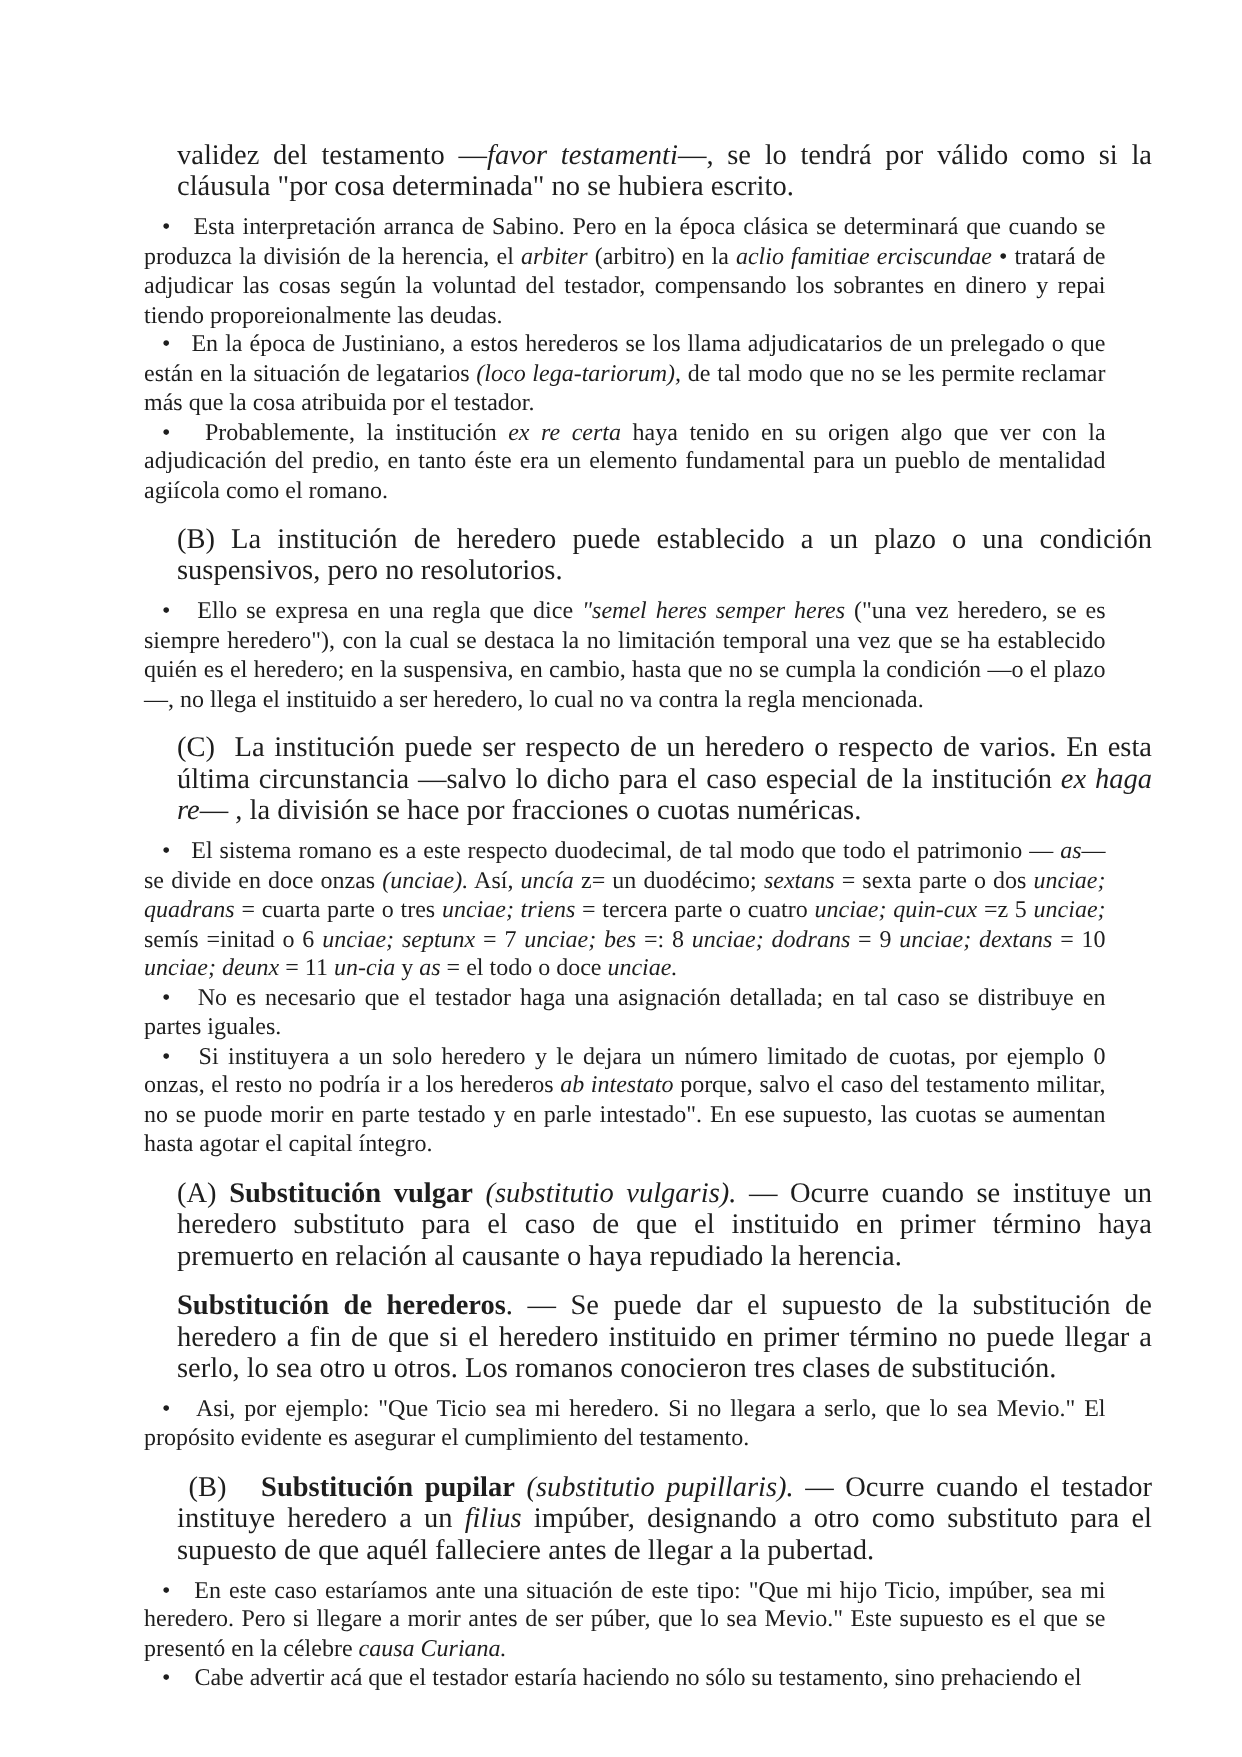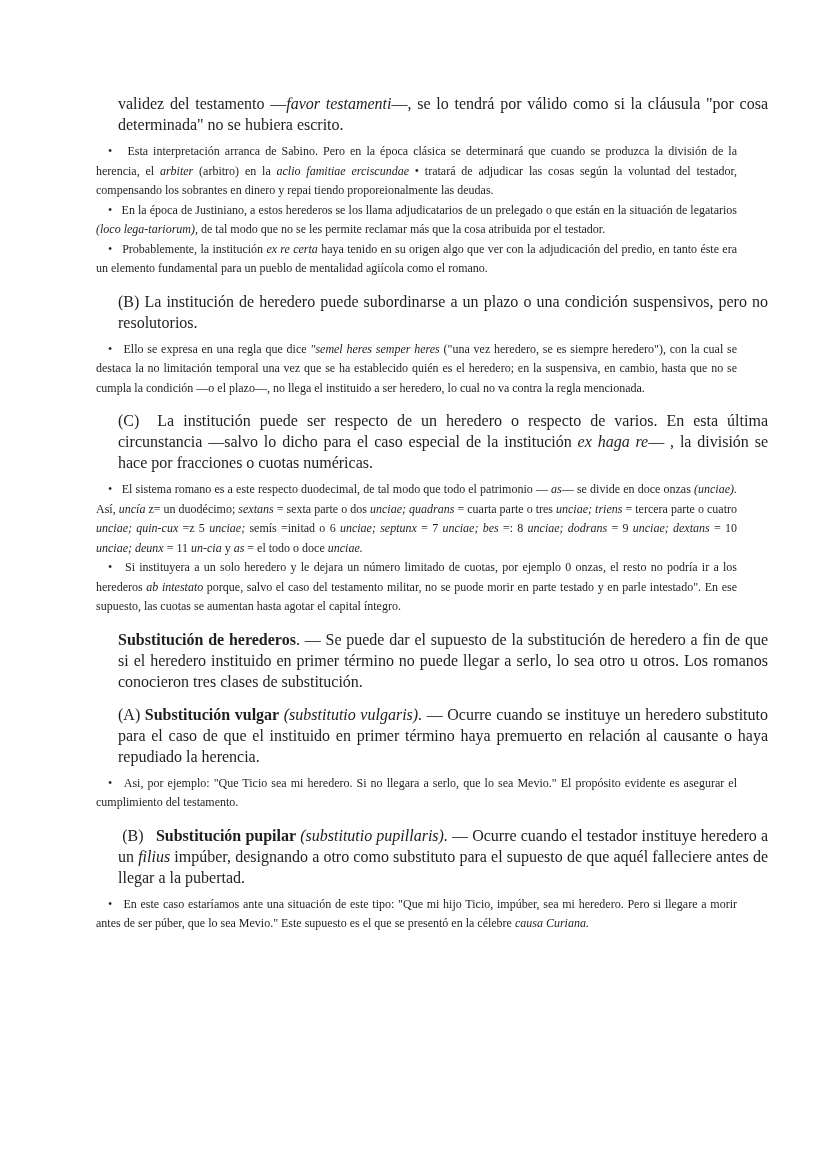--- a/index.html
+++ b/index.html
@@ -13,51 +13,53 @@
     color: #1e1e1e;
   }
   .text-column {
     position: absolute;
     top: 93px;
     left: 0;
     right: 0;
   }
   p { margin: 0; text-align: justify; }
   p.body {
-    font-size: 16px;
+    font-size: 19px;
     line-height: 21px;
     margin-left: 118px;
     margin-right: 60px;
   }
   p.note {
-    font-size: 12px;
+    font-size: 16px;
     line-height: 19.5px;
     margin-left: 96px;
     margin-right: 91px;
     text-indent: 12px;
   }
   p.gap-body { margin-top: 12px; }
   p.gap-note { margin-top: 7px; }
   .run-n { font-style: normal; }
   .run-i { font-style: italic; }
   .run-b { font-weight: bold; }
 </style>
 </head>
 <body>
 
 <div class="page" style="color: rgb(30, 30, 30); background: rgb(255, 255, 255);">
   <div class="text-column">
     <p class="body"><span class="run-n">validez del testamento —</span><span class="run-i">favor testamenti</span><span class="run-n">—, se lo tendrá por válido como si la cláusula "por cosa determinada" no se hubiera escrito.</span></p>
     <p class="note gap-note"><span class="run-n">•&nbsp;&nbsp; Esta interpretación arranca de Sabino. Pero en la época clásica se determinará que cuando se produzca la división de la herencia, el </span><span class="run-i">arbiter</span><span class="run-n"> (arbitro) en la </span><span class="run-i">aclio famitiae erciscundae</span><span class="run-n"> • tratará de adjudicar las cosas según la voluntad del testador, compensando los sobrantes en dinero y repai tiendo proporeionalmente las deudas.</span></p>
     <p class="note"><span class="run-n">•&nbsp;&nbsp; En la época de Justiniano, a estos herederos se los llama adjudicatarios de un prelegado o que están en la situación de legatarios </span><span class="run-i">(loco lega-tariorum),</span><span class="run-n"> de tal modo que no se les permite reclamar más que la cosa atribuida por el testador.</span></p>
     <p class="note"><span class="run-n">•&nbsp;&nbsp; Probablemente, la institución </span><span class="run-i">ex re certa</span><span class="run-n"> haya tenido en su origen algo que ver con la adjudicación del predio, en tanto éste era un elemento fundamental para un pueblo de mentalidad agiícola como el romano.</span></p>
-    <p class="body gap-body"><span class="run-n">(B) La institución de heredero puede subordinarse a un plazo o una condición suspensivos, pero no resolutorios.</span></p>
+    <p class="body gap-body"><span class="run-n">(B) La institución de heredero puede establecido a un plazo o una condición suspensivos, pero no resolutorios.</span></p>
     <p class="note gap-note"><span class="run-n">•&nbsp;&nbsp; Ello se expresa en una regla que dice </span><span class="run-i">"semel heres semper heres</span><span class="run-n"> ("una vez heredero, se es siempre heredero"), con la cual se destaca la no limitación temporal una vez que se ha establecido quién es el heredero; en la suspensiva, en cambio, hasta que no se cumpla la condición —o el plazo—, no llega el instituido a ser heredero, lo cual no va contra la regla mencionada.</span></p>
     <p class="body gap-body"><span class="run-n">(C)&nbsp; La institución puede ser respecto de un heredero o respecto de varios. En esta última circunstancia —salvo lo dicho para el caso especial de la institución </span><span class="run-i">ex haga re</span><span class="run-n">— , la división se hace por fracciones o cuotas numéricas.</span></p>
     <p class="note gap-note"><span class="run-n">•&nbsp;&nbsp; El sistema romano es a este respecto duodecimal, de tal modo que todo el patrimonio — </span><span class="run-i">as</span><span class="run-n">— se divide en doce onzas </span><span class="run-i">(unciae).</span><span class="run-n"> Así, </span><span class="run-i">uncía</span><span class="run-n"> z= un duodécimo; </span><span class="run-i">sextans</span><span class="run-n"> = sexta parte o dos </span><span class="run-i">unciae; quadrans</span><span class="run-n"> = cuarta parte o tres </span><span class="run-i">unciae; triens</span><span class="run-n"> = tercera parte o cuatro </span><span class="run-i">unciae; quin-cux</span><span class="run-n"> =z 5 </span><span class="run-i">unciae;</span><span class="run-n"> semís =initad o 6 </span><span class="run-i">unciae; septunx</span><span class="run-n"> = 7 </span><span class="run-i">unciae; bes</span><span class="run-n"> =: 8 </span><span class="run-i">unciae; dodrans</span><span class="run-n"> = 9 </span><span class="run-i">unciae; dextans</span><span class="run-n"> = 10 </span><span class="run-i">unciae; deunx</span><span class="run-n"> = 11 </span><span class="run-i">un-cia</span><span class="run-n"> y </span><span class="run-i">as</span><span class="run-n"> = el todo o doce </span><span class="run-i">unciae.</span></p>
+    <p class="note"><span class="run-n">•&nbsp;&nbsp; No es necesario que el testador haga una asignación detallada; en tal caso se distribuye en partes iguales.</span></p>
     <p class="note"><span class="run-n">•&nbsp;&nbsp; Si instituyera a un solo heredero y le dejara un número limitado de cuotas, por ejemplo 0 onzas, el resto no podría ir a los herederos </span><span class="run-i">ab intestato</span><span class="run-n"> porque, salvo el caso del testamento militar, no se puode morir en parte testado y en parle intestado". En ese supuesto, las cuotas se aumentan hasta agotar el capital íntegro.</span></p>
+    <p class="body gap-body"><span class="run-n">(A) </span><span class="run-b">Substitución vulgar</span><span class="run-n"> </span><span class="run-i">(substitutio vulgaris).</span><span class="run-n"> — Ocurre cuando se instituye un heredero substituto para el caso de que el instituido en primer término haya premuerto en relación al causante o haya repudiado la herencia.</span></p>
     <p class="body gap-body"><span class="run-b">Substitución de herederos</span><span class="run-n">. — Se puede dar el supuesto de la substitución de heredero a fin de que si el heredero instituido en primer término no puede llegar a serlo, lo sea otro u otros. Los romanos conocieron tres clases de substitución.</span></p>
-    <p class="body gap-body"><span class="run-n">(A) </span><span class="run-b">Substitución vulgar</span><span class="run-n"> </span><span class="run-i">(substitutio vulgaris).</span><span class="run-n"> — Ocurre cuando se instituye un heredero substituto para el caso de que el instituido en primer término haya premuerto en relación al causante o haya repudiado la herencia.</span></p>
     <p class="note gap-note"><span class="run-n">•&nbsp;&nbsp; Asi, por ejemplo: "Que Ticio sea mi heredero. Si no llegara a serlo, que lo sea Mevio." El propósito evidente es asegurar el cumplimiento del testamento.</span></p>
     <p class="body gap-body"><span class="run-n">&nbsp;(B)&nbsp;&nbsp; </span><span class="run-b">Substitución pupilar</span><span class="run-n"> </span><span class="run-i">(substitutio pupillaris).</span><span class="run-n"> — Ocurre cuando el testador instituye heredero a un </span><span class="run-i">filius</span><span class="run-n"> impúber, designando a otro como substituto para el supuesto de que aquél falleciere antes de llegar a la pubertad.</span></p>
     <p class="note gap-note"><span class="run-n">•&nbsp;&nbsp; En este caso estaríamos ante una situación de este tipo: "Que mi hijo Ticio, impúber, sea mi heredero. Pero si llegare a morir antes de ser púber, que lo sea Mevio." Este supuesto es el que se presentó en la célebre </span><span class="run-i">causa Curiana.</span></p>
+    <p class="note"><span class="run-n">•&nbsp;&nbsp;&nbsp;&nbsp;Cabe advertir acá que el testador estaría haciendo no sólo su testamento, sino prehaciendo el</span></p>
   </div>
 </div>
 
 </body></html>

